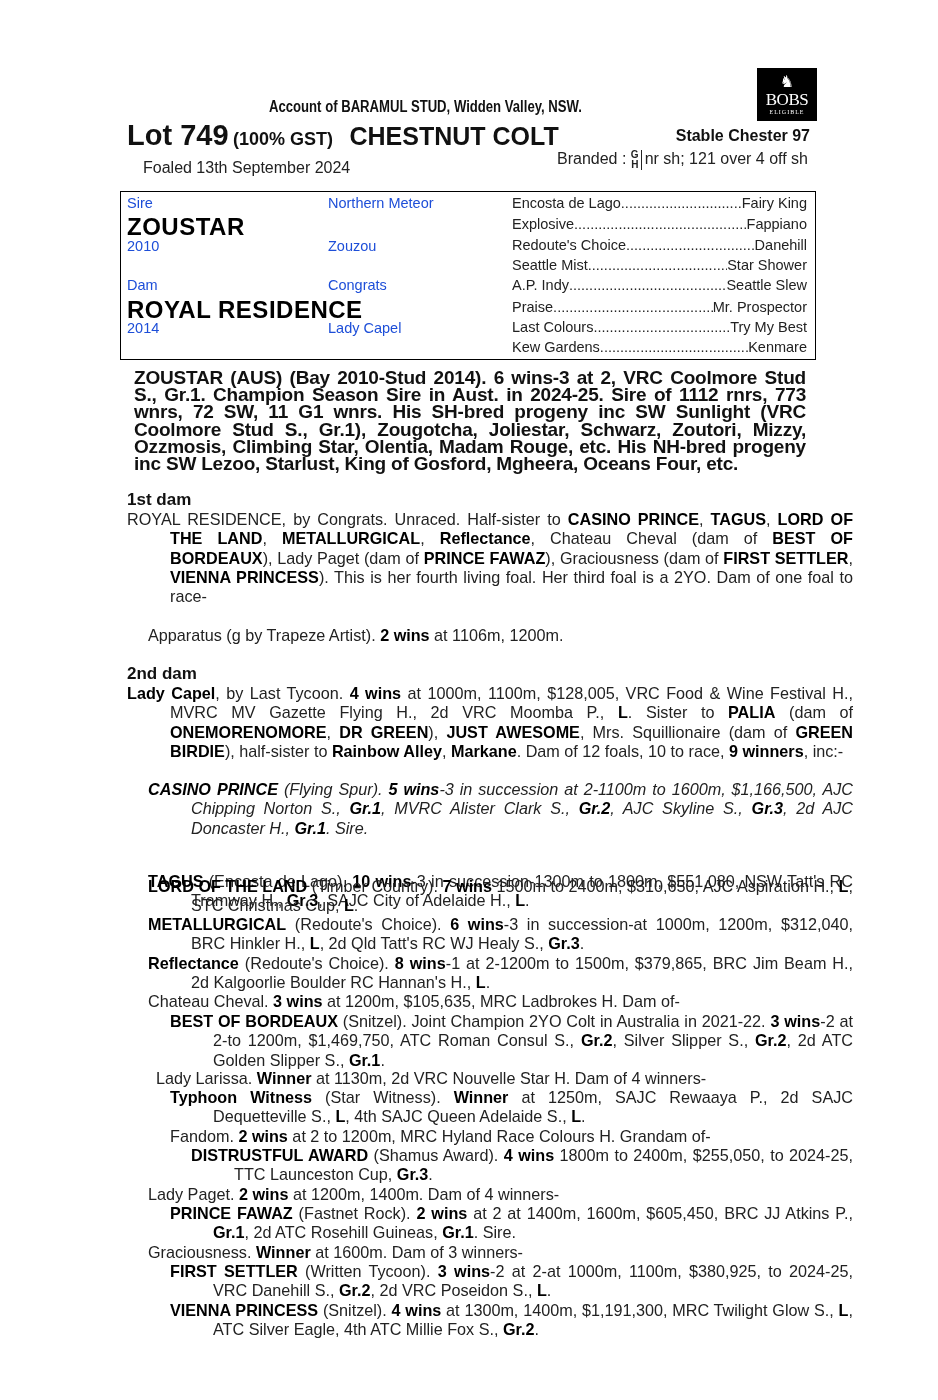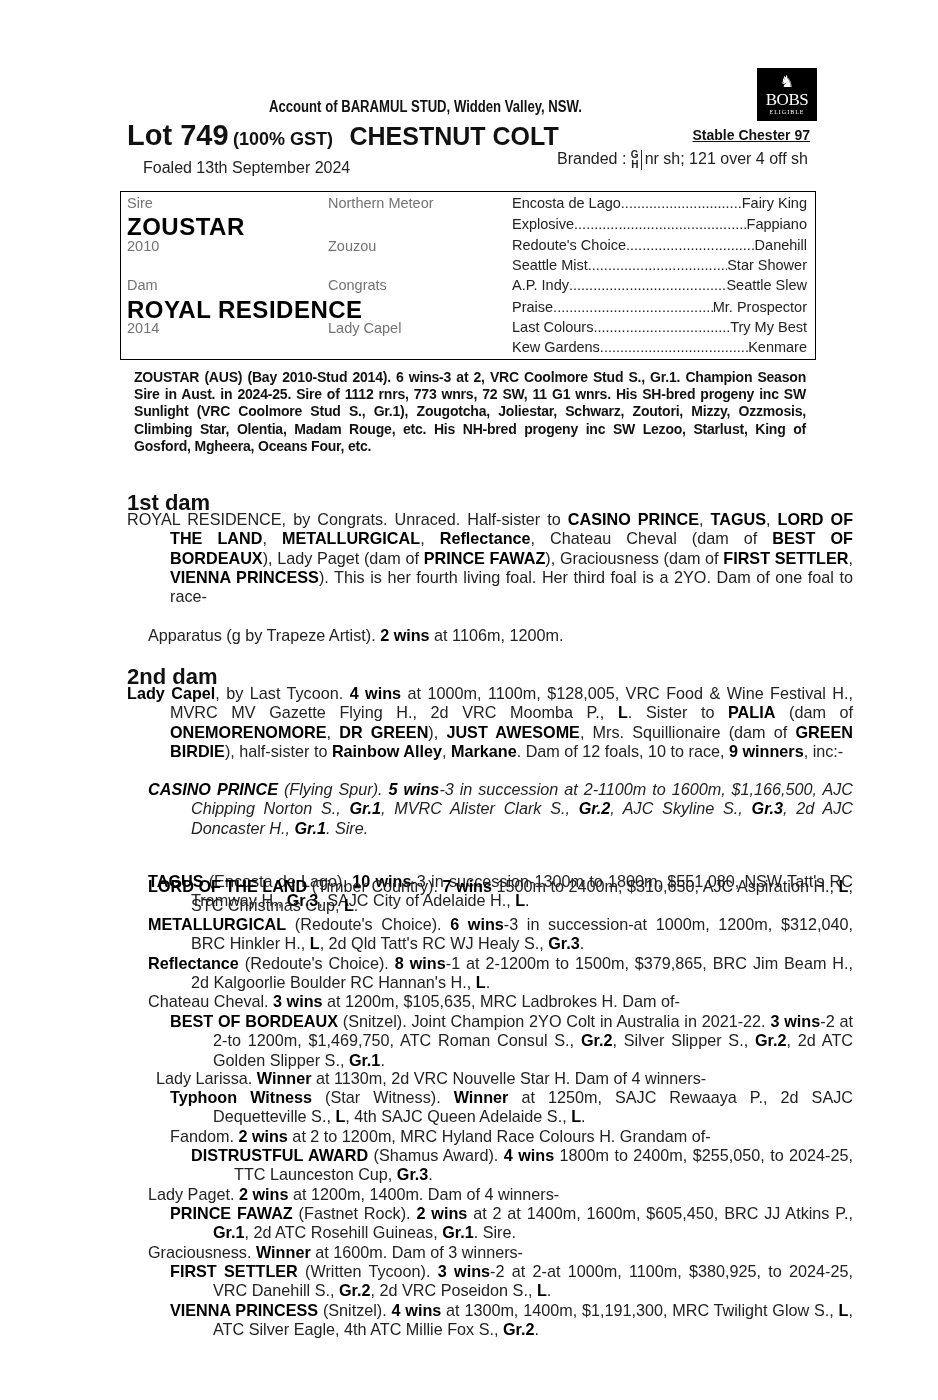--- a/index.html
+++ b/index.html
@@ -7,32 +7,32 @@
   .page { position:absolute; left:127px; top:0; width:683px; }
   .logo { position:absolute; left:757px; top:68px; width:60px; height:53px; background:#000; color:#fff; text-align:center; }
   .logo .horse { font-size:16px; line-height:20px; margin-top:4px; }
   .logo .bobs { font-family:"Liberation Serif", serif; font-size:17px; line-height:16px; letter-spacing:-0.5px; }
   .logo .elig { font-family:"Liberation Serif", serif; font-size:6px; letter-spacing:1px; line-height:9px; }
   .account { position:absolute; top:98px; left:142px; font-weight:bold; font-size:16px; transform:scaleX(0.82); transform-origin:left; white-space:nowrap; }
   .lotline { position:absolute; top:119px; left:0; width:683px; white-space:nowrap; }
   .lotline .lot { font-weight:bold; font-size:29px; }
   .lotline .gst { font-size:18px;font-weight:bold; }
   .lotline .colour { font-weight:bold; font-size:25px; margin-left:12px; }
-  .lotline .stable { position:absolute; right:0; top:8px; font-weight:bold; font-size:14px;text-decoration:underline; }
+  .lotline .stable { position:absolute; right:0; top:8px; font-weight:bold; font-size:16px; }
   .foaled { position:absolute; top:159px; left:16px; font-size:16px; color:#222; }
   .branded { position:absolute; top:150px; right:2px; font-size:16px; color:#222; white-space:nowrap; }
   .brand-mark { display:inline-block; font-weight:bold; font-size:10px; line-height:10px; vertical-align:middle; text-align:center; border-right:1.5px solid #222; padding-right:2px; margin-right:3px; }
   .pedigree { position:absolute; top:191px; left:-7px; width:696px; height:169px; border:1.5px solid #000; box-sizing:border-box; }
-  .pcell { position:absolute; font-size:14.5px; color:#737373; white-space:nowrap; }
+  .pcell { position:absolute; font-size:14.5px; color:#1d4ed8; white-space:nowrap; }
   .pbold { font-weight:bold; font-size:24px; color:#000; letter-spacing:0.5px; }
   .ggrow { position:absolute; left:391px; width:295px; font-size:14.5px; color:#222; display:flex; white-space:nowrap; overflow:hidden; }
   .ggrow .dots { flex:1; overflow:hidden; }
   .ggrow .dots::before { content:"........................................................................................................"; letter-spacing:0px; }
-  .sireblurb { position:absolute; top:369px; left:7px; width:672px; font-weight:bold; font-size:14px; line-height:17.2px; text-align:justify; letter-spacing:-0.2px; }
-  .section-h { position:absolute; left:0; font-weight:bold; font-size:22px; }
+  .sireblurb { position:absolute; top:369px; left:7px; width:672px; font-weight:bold; font-size:19px; line-height:17.2px; text-align:justify; letter-spacing:-0.2px; }
+  .section-h { position:absolute; left:0; font-weight:bold; font-size:17px; }
   .para { position:absolute; font-size:16.2px; line-height:19.3px; text-align:justify; color:#222; }
   .para b { color:#000; }
   .hang { padding-left:43px; text-indent:-43px; }
 </style>
 </head>
 <body>
 
 <div class="logo">
   <div class="horse">♞</div>
   <div class="bobs">BOBS</div>

